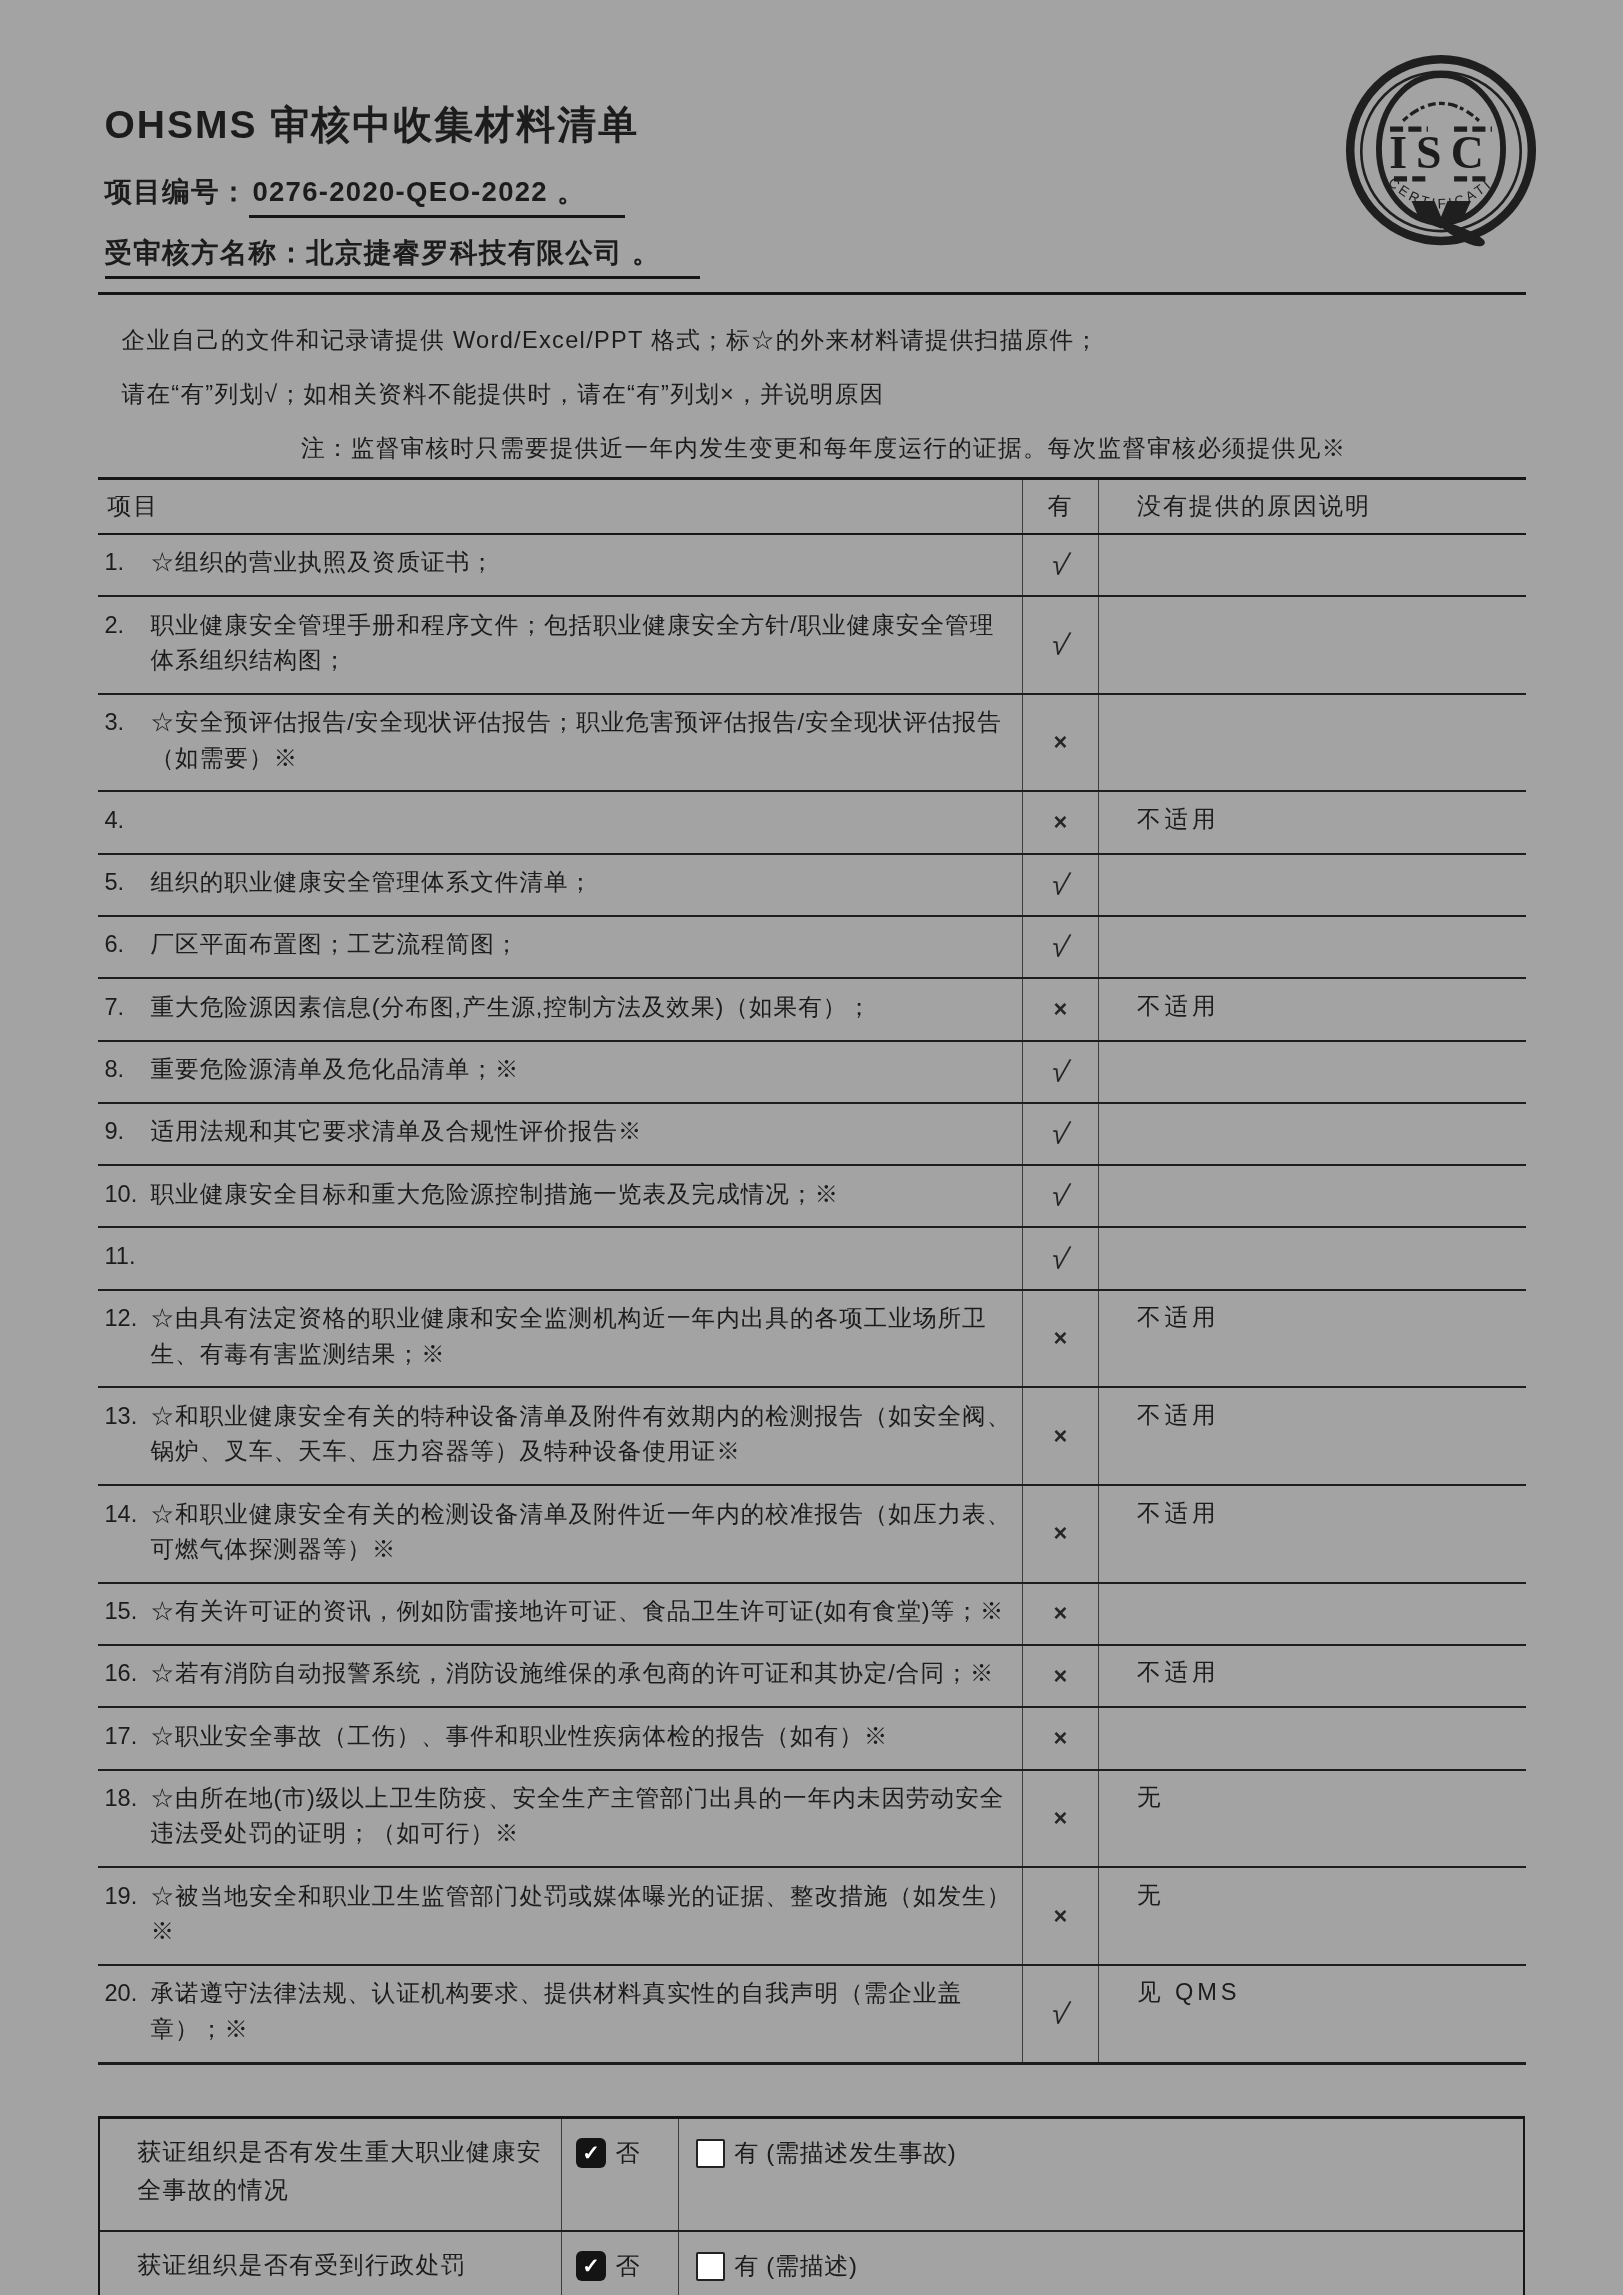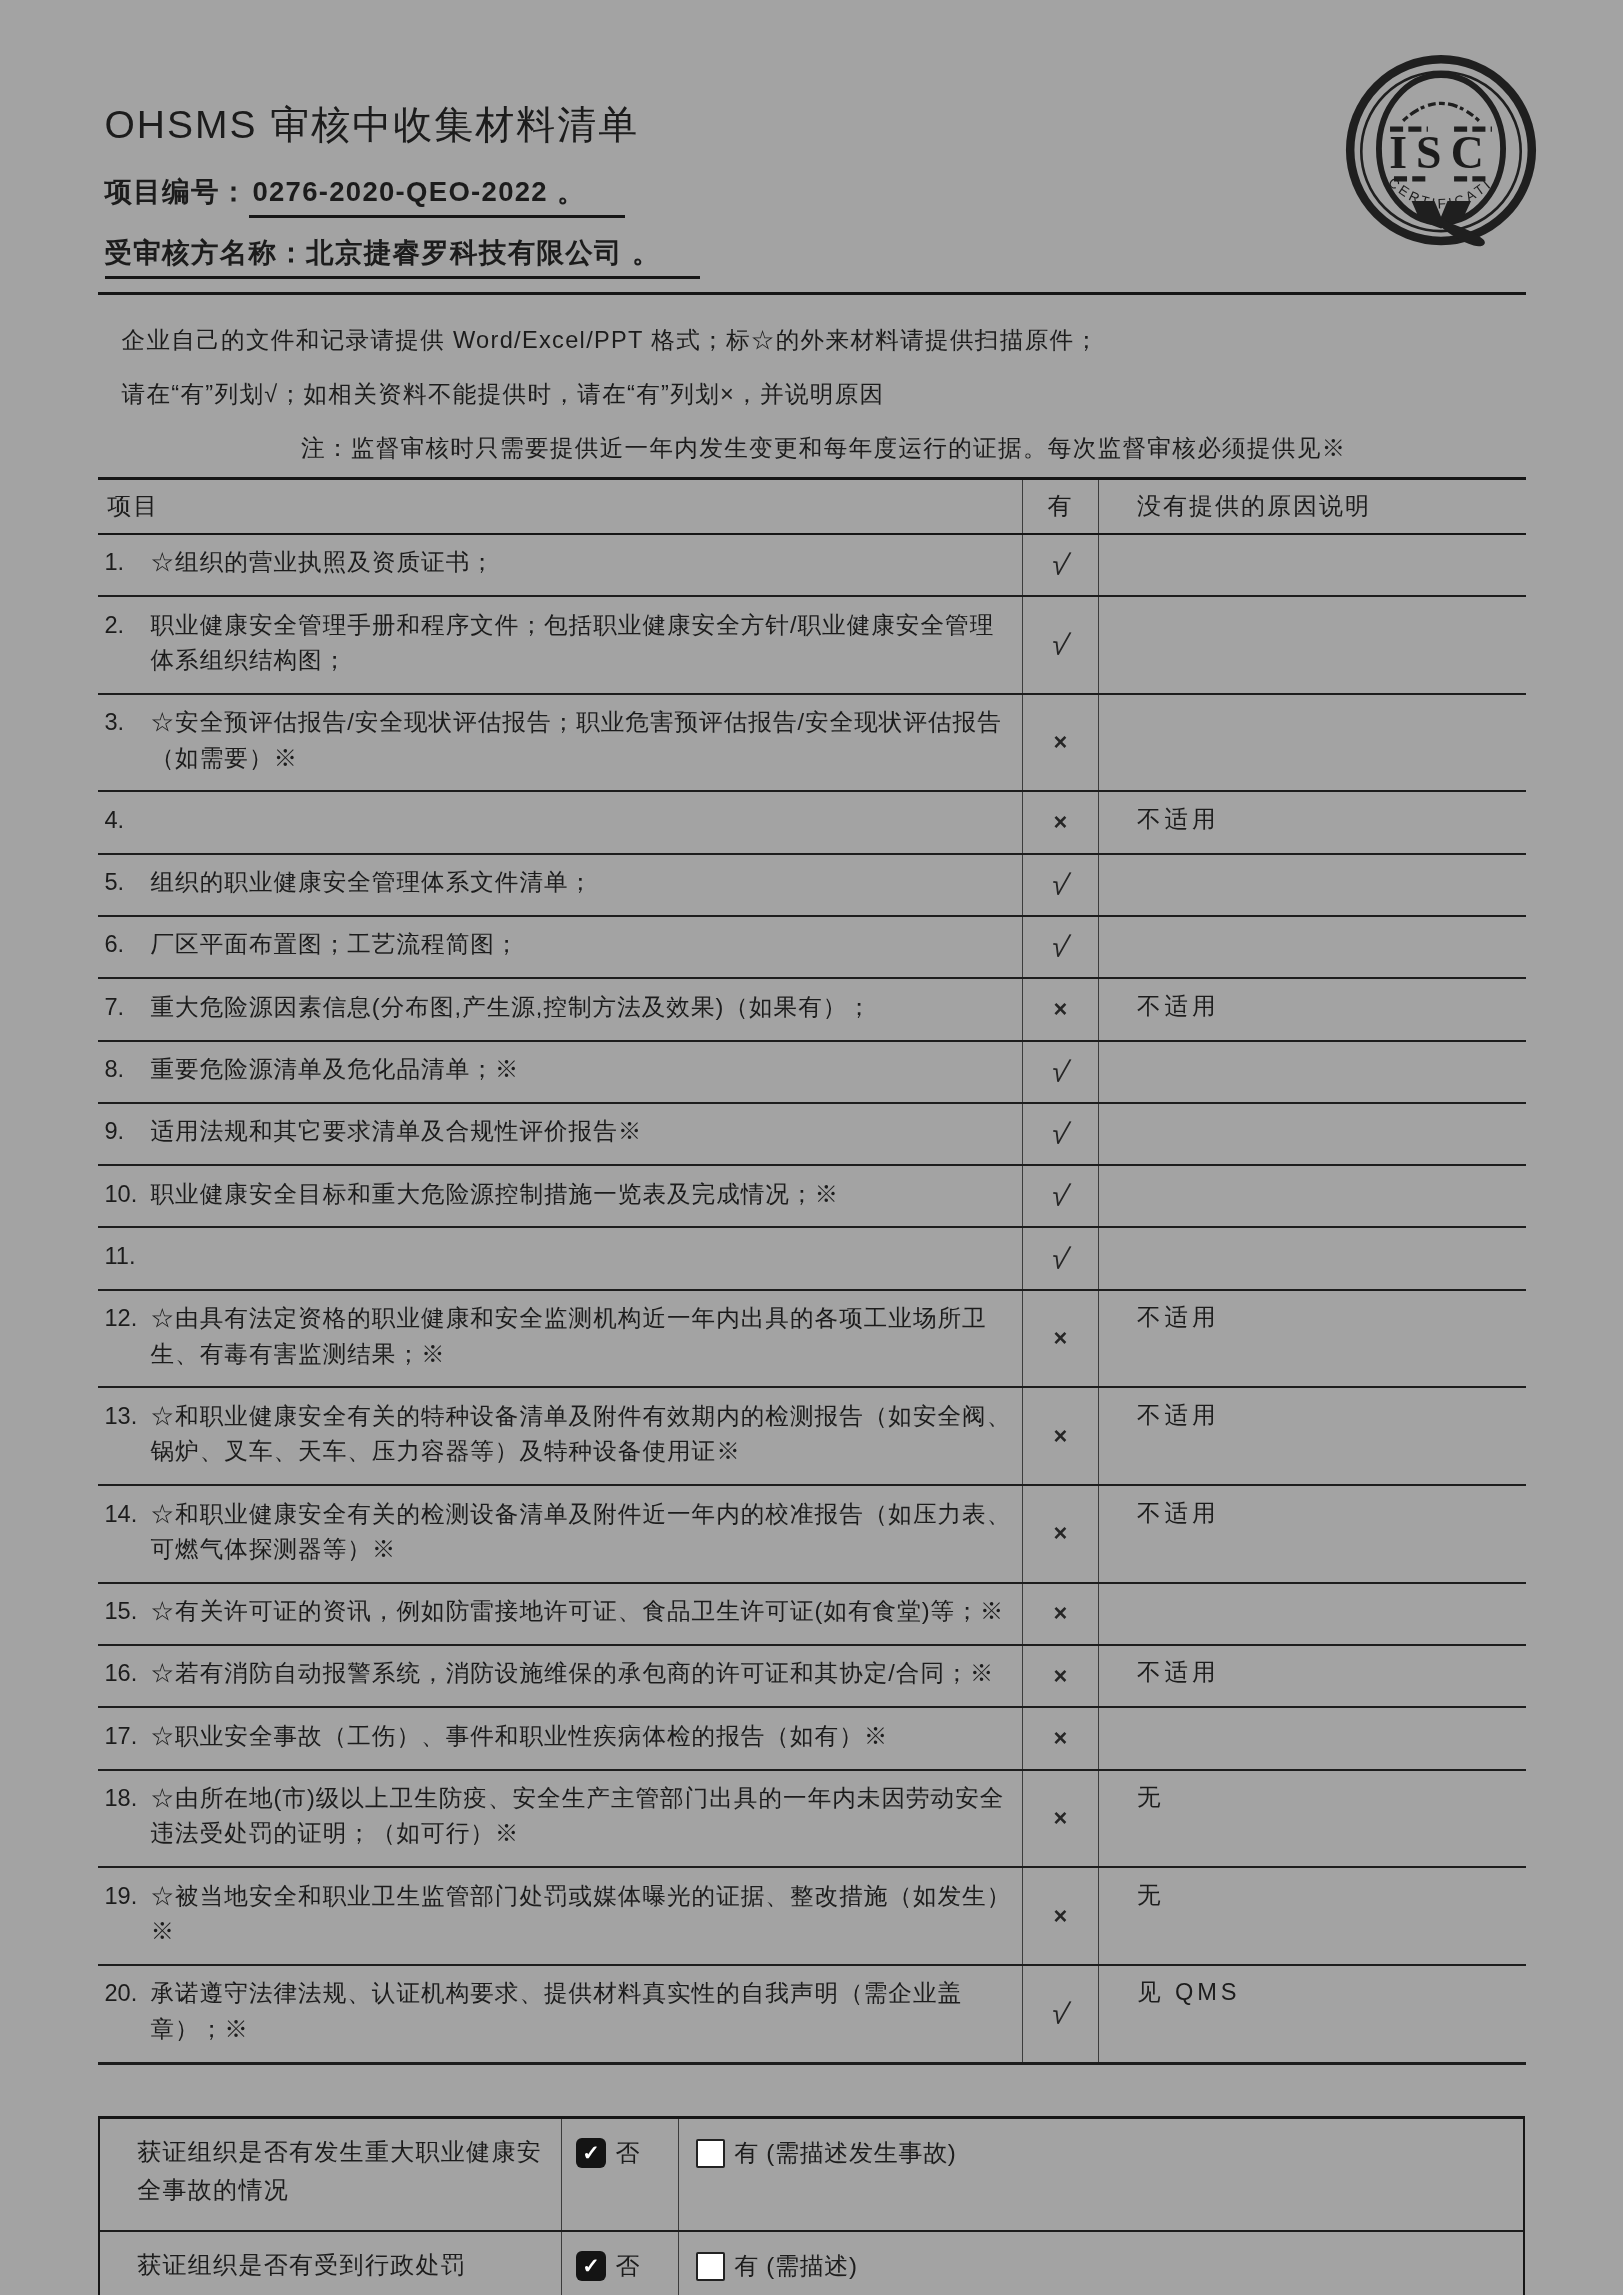--- a/index.html
+++ b/index.html
@@ -10,21 +10,21 @@
     font-family:"Liberation Sans",sans-serif;
     color:#1c1c1c;
     overflow:hidden;
     box-sizing:border-box;
     padding:98px 98px 0 98px;
   }
   
   .header{position:relative;border-bottom:3.3px solid #161616;padding-bottom:9.2px;}
   .doc-title{
     margin:0 0 22px 6.5px;
-    font-size:39px;font-weight:normal;letter-spacing:2px;
+    font-size:39px;font-weight:bold;letter-spacing:2px;
   }
   .h-line{font-size:27.5px;font-weight:bold;letter-spacing:1.3px;margin:0 0 17px 6.5px;}
   .uline{border-bottom:3.3px solid #161616;padding:0 39px 5.2px 3.9px;display:inline-block;}
   .logo{position:absolute;top:-46px;right:-13px;width:196px;height:206px;}
   
   .intro{margin:30px 0 0 6.5px;}
   .intro p{margin:0 0 22px 17px;font-size:23.6px;letter-spacing:1.3px;line-height:1.35;}
   .intro p.note{margin-bottom:11.8px;text-align:center;}
   
   .table{border-top:3.3px solid #161616;}

